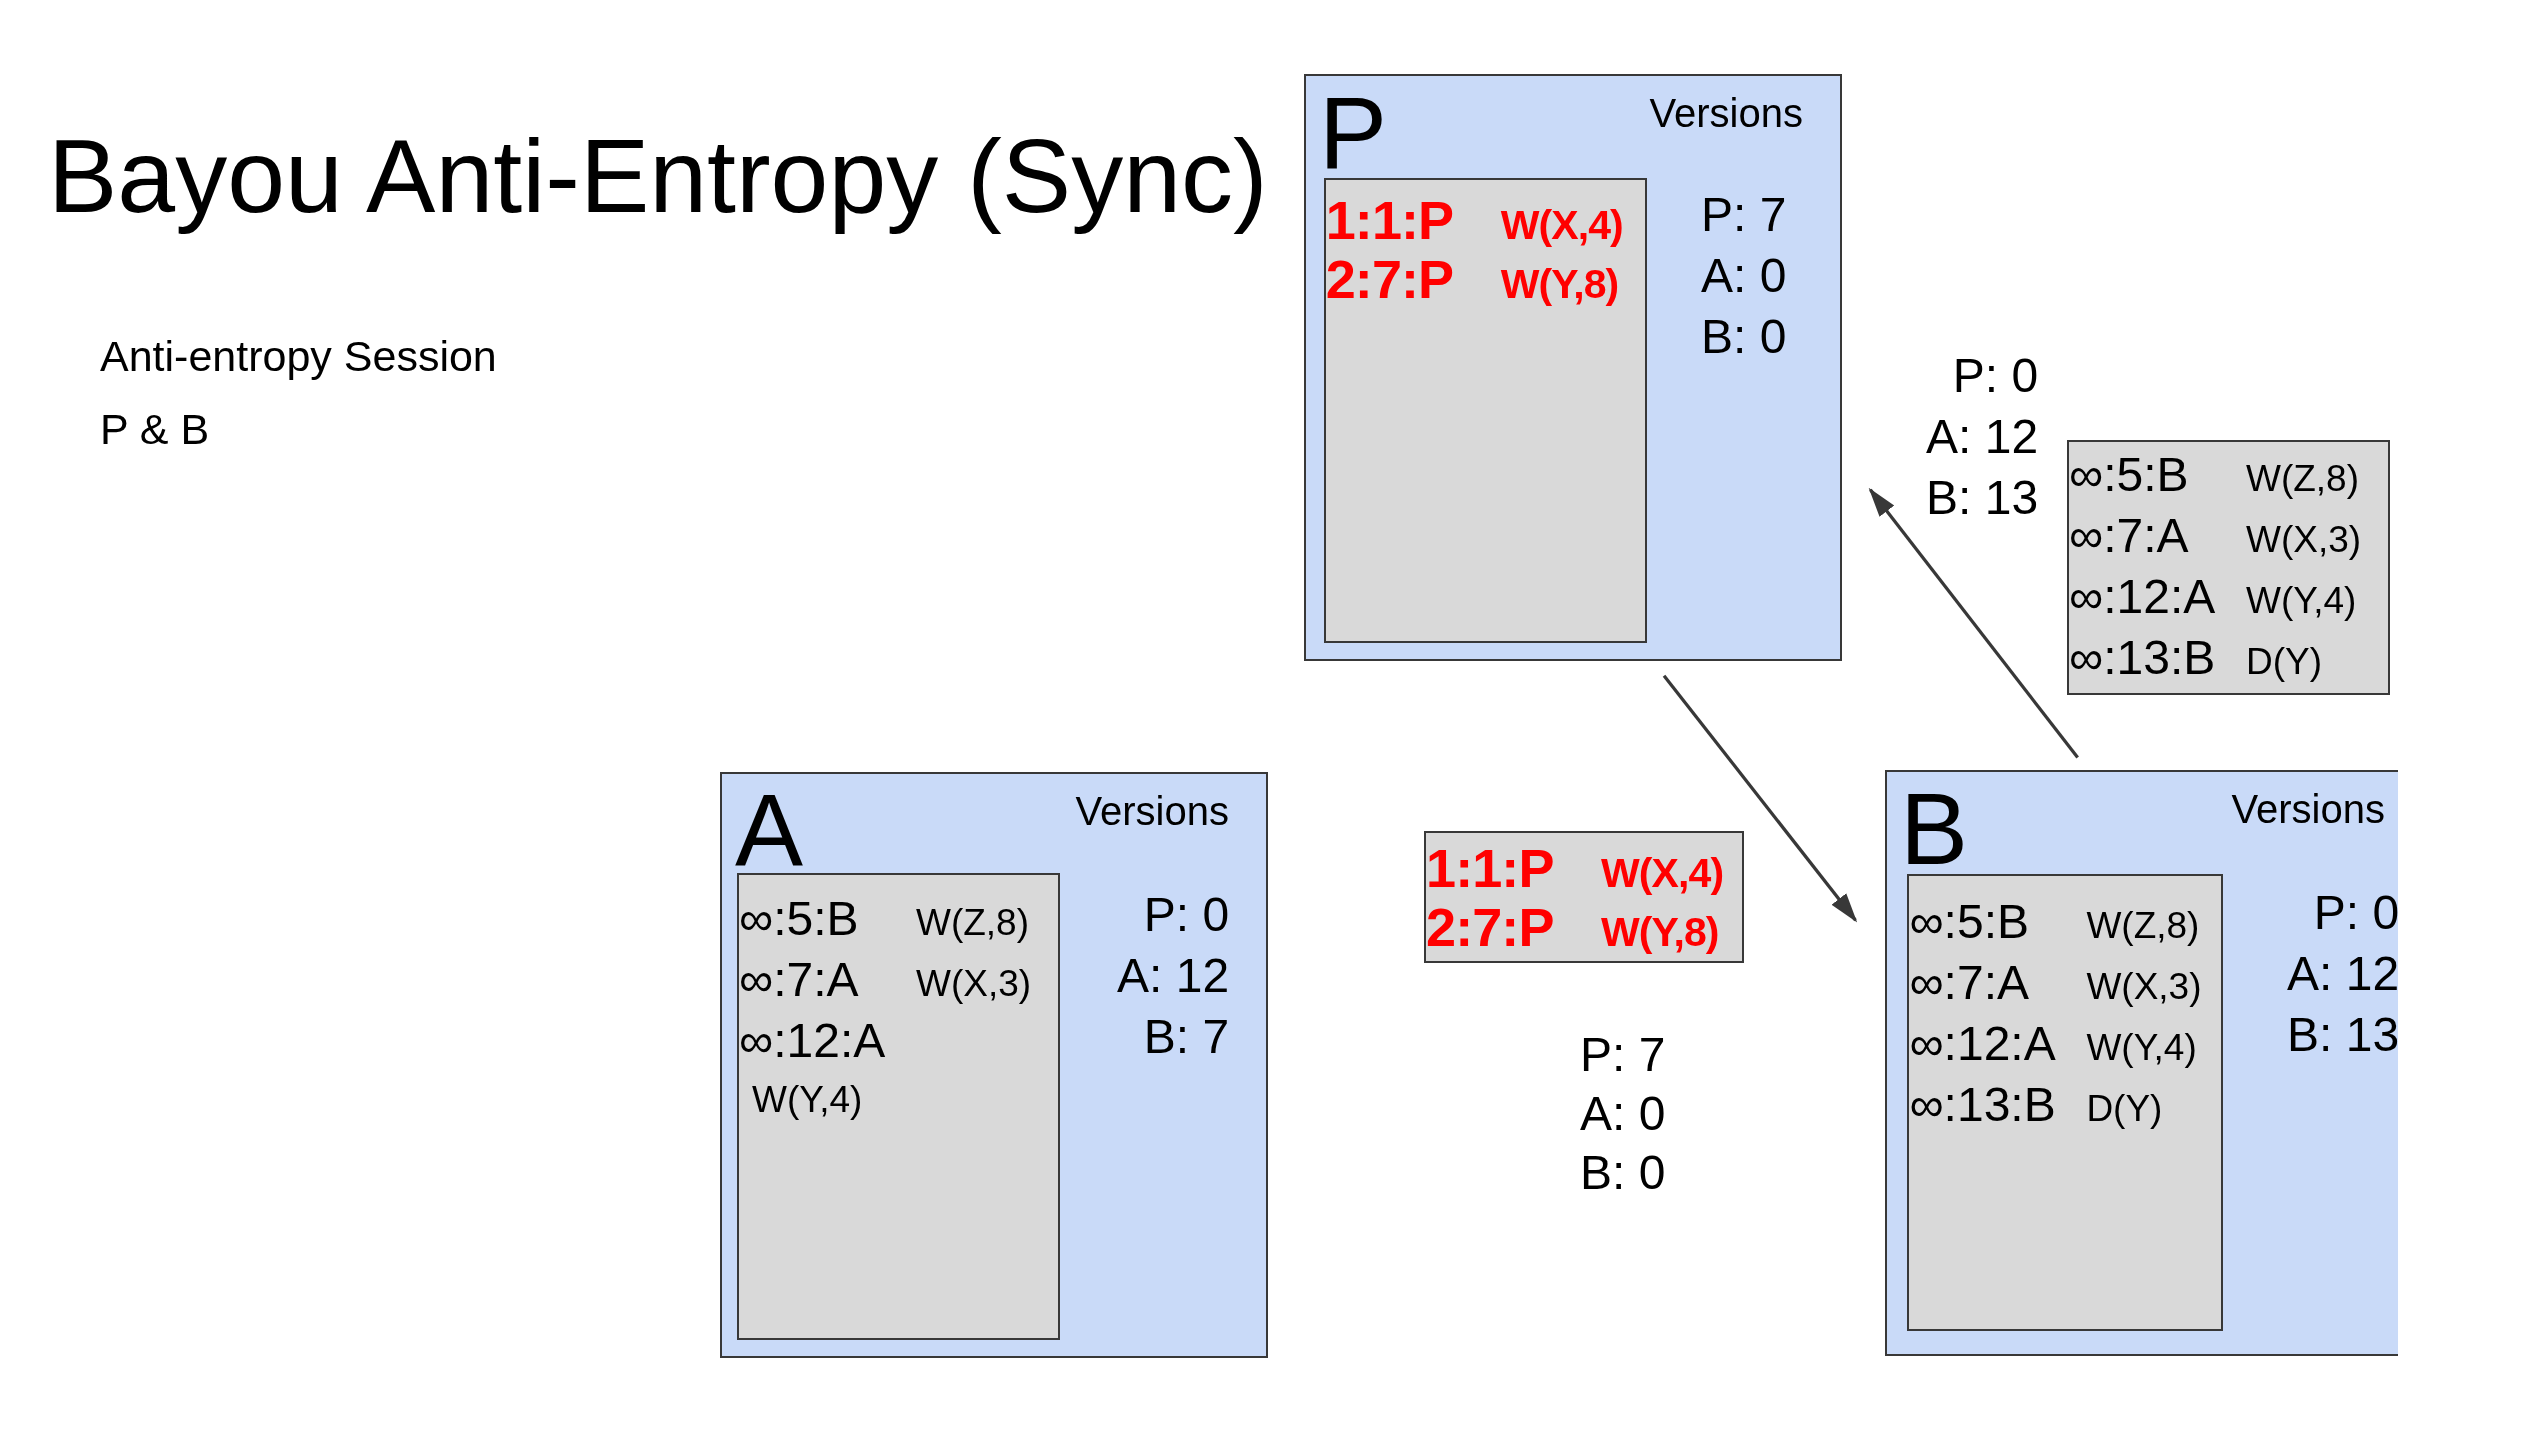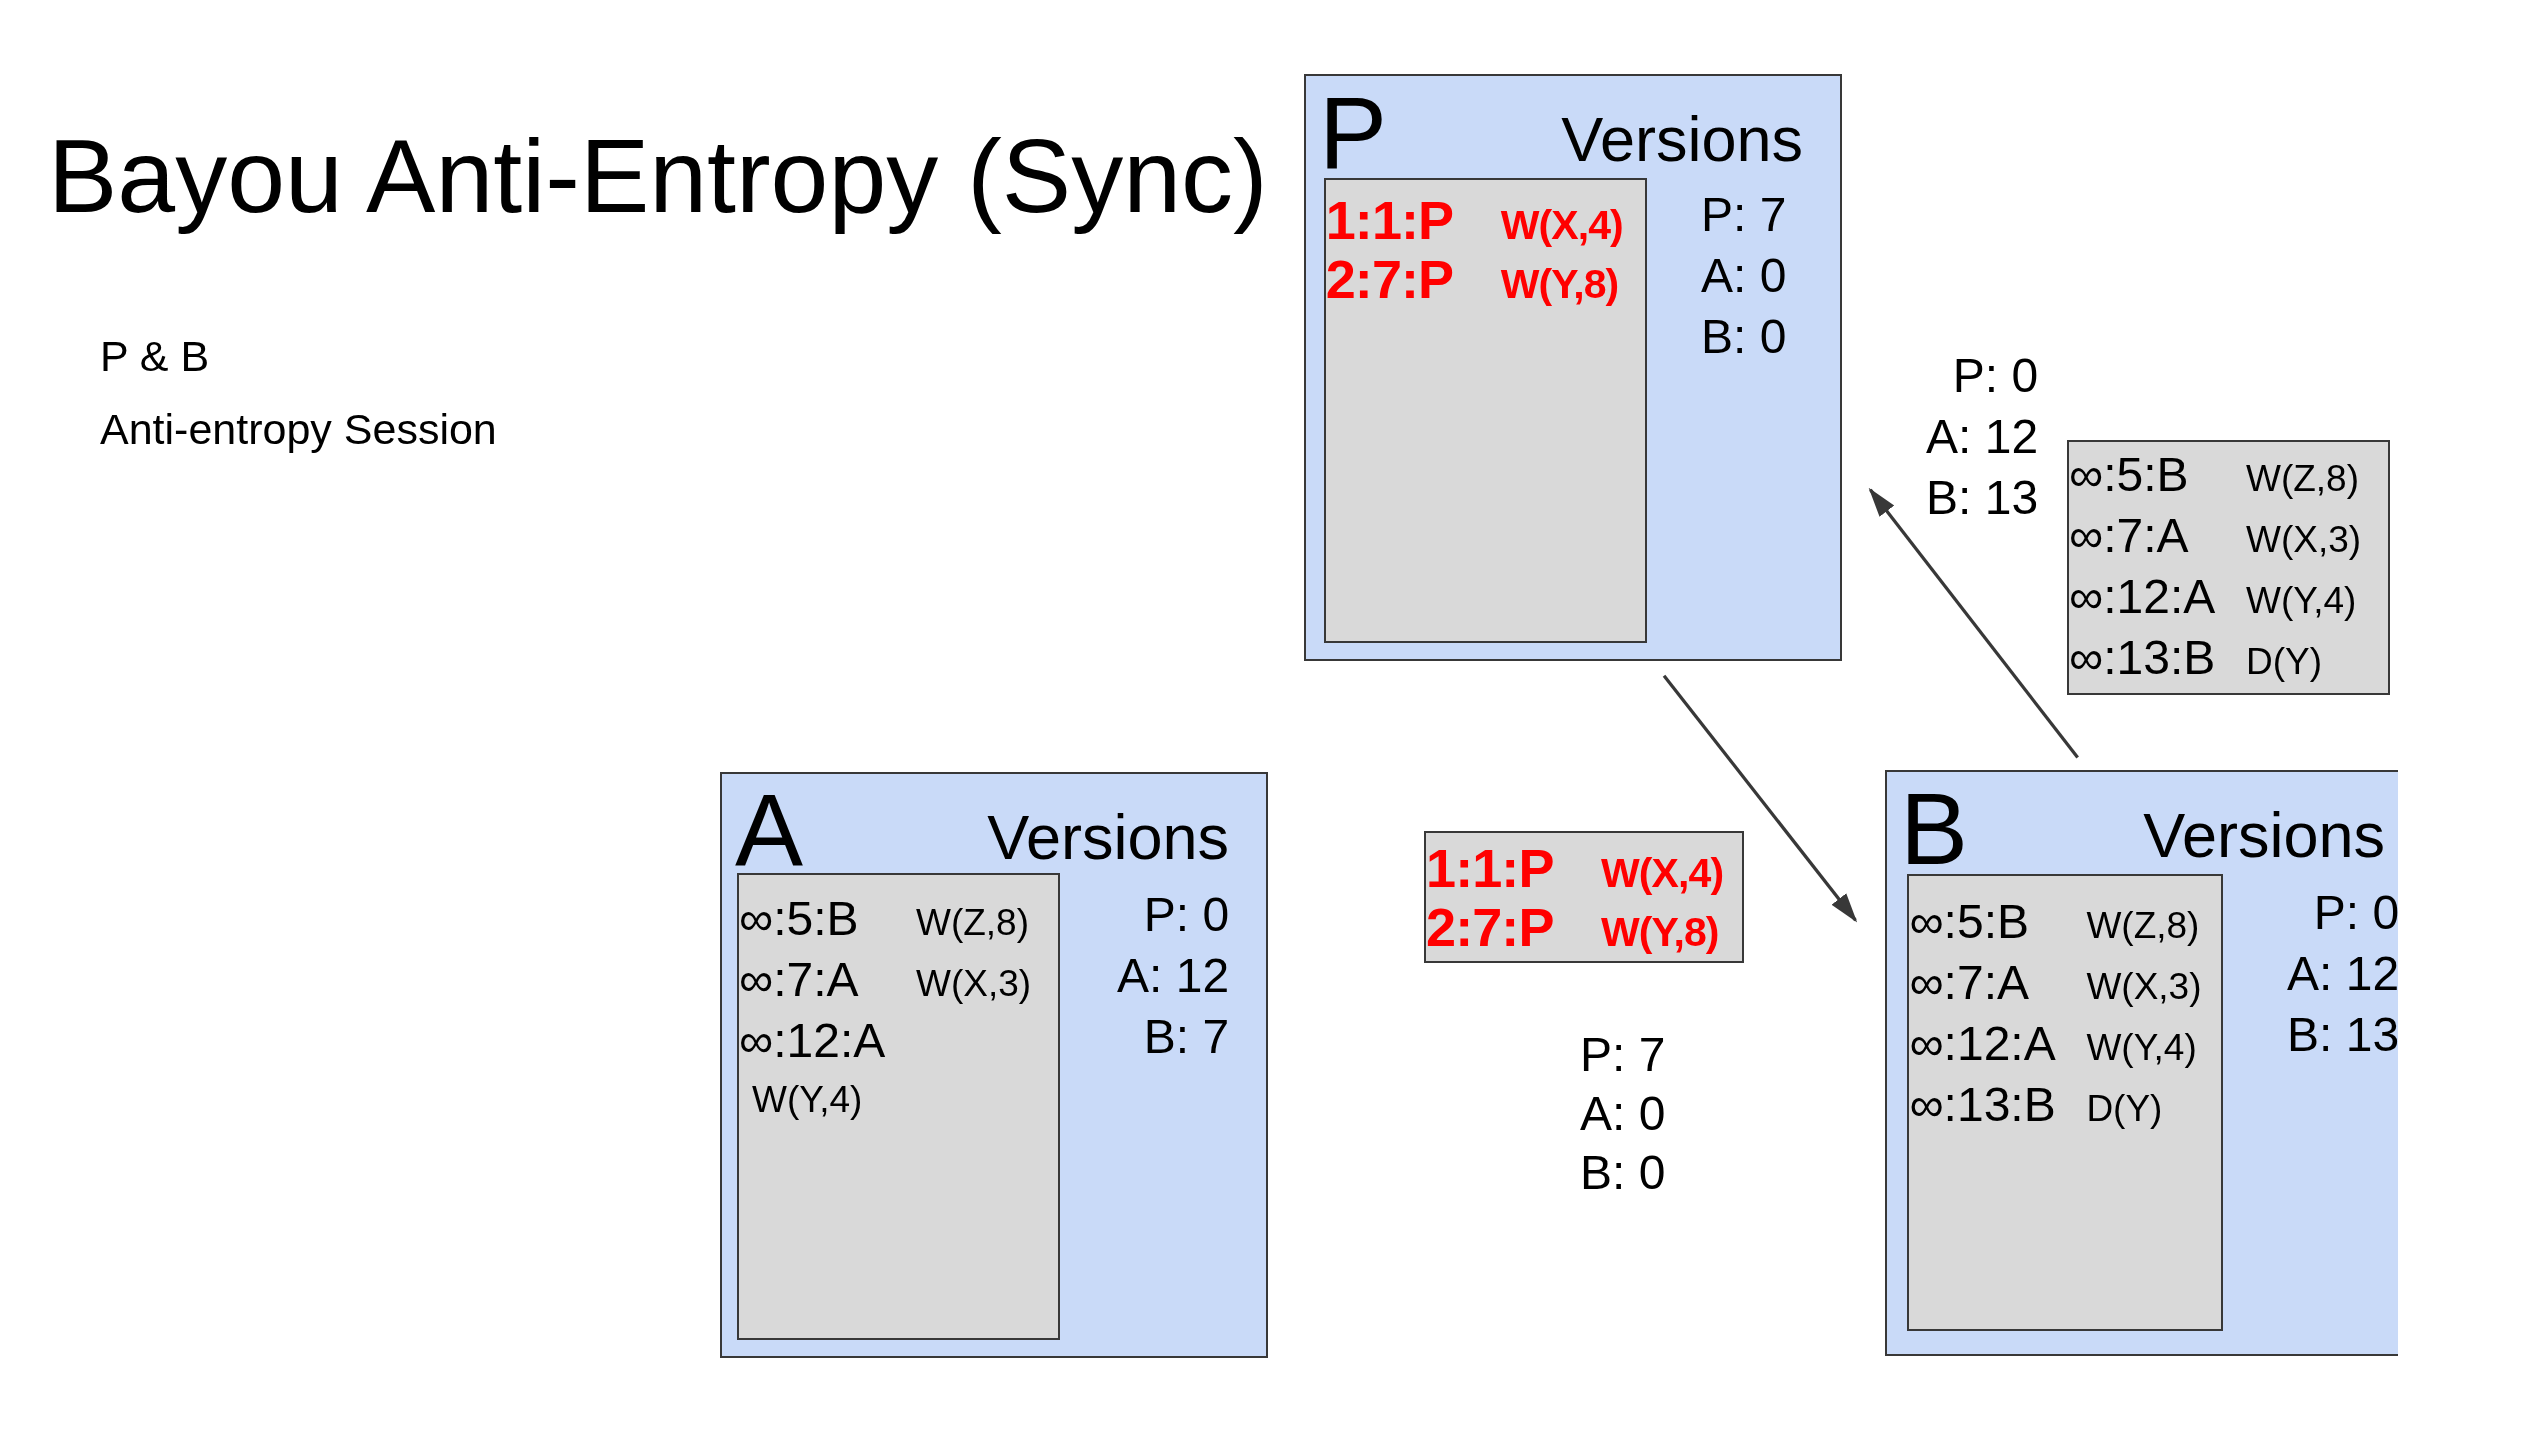--- a/index.html
+++ b/index.html
@@ -44,22 +44,22 @@
   .node-label {
     position: absolute;
     left: 13px;
     top: -5.6px;
     font-size: 102px;
     line-height: 1.25;
   }
   .versions-label {
     position: absolute;
     right: 37px;
-    top: 26px;
-    font-size: 63px;
+    top: 13px;
+    font-size: 40px;
     line-height: 1.2;
     text-align: right;
   }
 
   
   .log-box {
     position: absolute;
     background: #d9d9d9;
     border: 2.8px solid #383838;
     padding-top: 13px;
@@ -124,22 +124,22 @@
   .arrows line { stroke: #383838; stroke-width: 3.5px; }
 </style>
 </head>
 <body>
 
 <div class="slide">
 
   <div class="title">Bayou Anti-Entropy (Sync)</div>
 
   <div class="subtitle">
+    <div>Anti-entropy Session</div>
     <div>P &amp; B</div>
-    <div>Anti-entropy Session</div>
   </div>
 
   <div class="node" id="node-p">
     <div class="node-label">P</div>
     <div class="versions-label">Versions</div>
     <div class="log-box red-log">
       <div class="log-row hl">
         <span class="log-id">1:1:P</span><span class="log-op">W(X,4)</span>
       </div>
       <div class="log-row hl">

